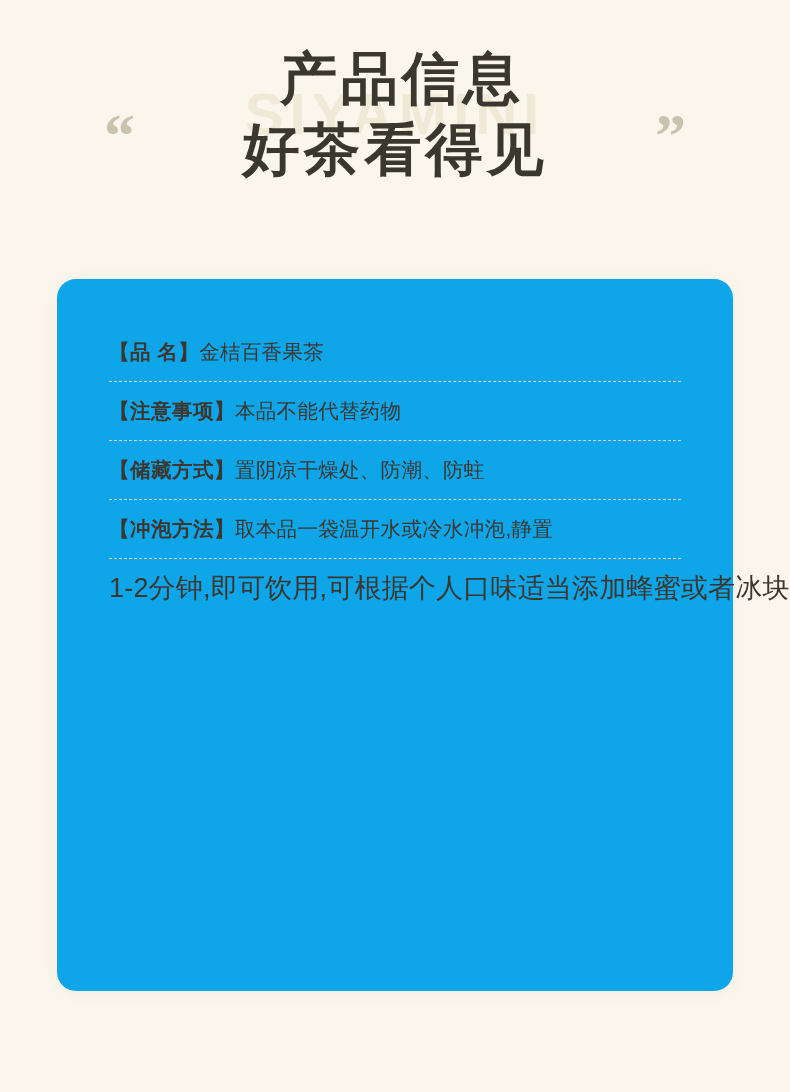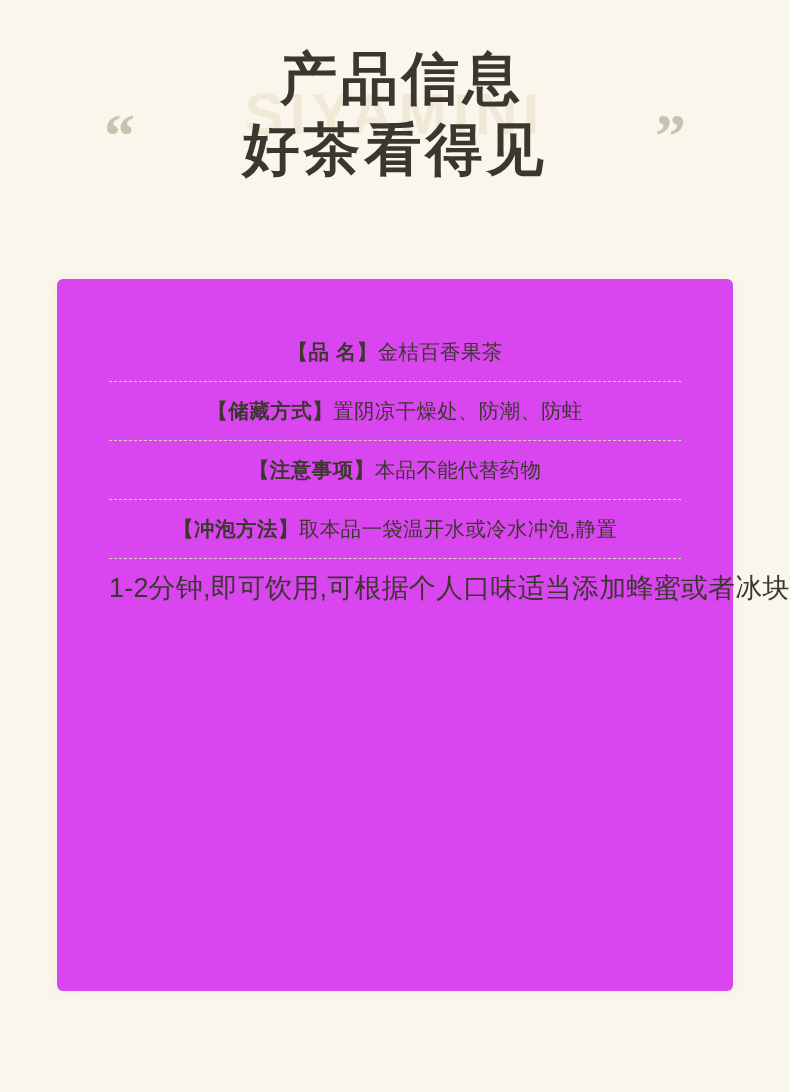--- a/index.html
+++ b/index.html
@@ -91,26 +91,25 @@
   .quote-left { left: 104px; }
   .quote-right { right: 104px; }
 
   
   .card {
     position: absolute;
     top: 279px;
     left: 57px;
     width: 676px;
     height: 712px;
-    background: #d946ef;
-    border-radius: 6px;
+    background: #0ea5e9;
+    border-radius: 19px;
     box-sizing: border-box;
     padding: 44px 52px 30px 52px;
     box-shadow: 0 2px 14px rgba(180, 170, 140, 0.10);
-    text-align: center;
   }
 
   .row {
     padding: 14px 0 14px 0;
     font-size: 20.5px;
     line-height: 30px;
     color: #3b372f;
     white-space: nowrap;
     letter-spacing: 0.3px;
     display: block;
@@ -162,25 +161,25 @@
   <div class="card">
 
     <div class="row">
       <span class="lbl">【品  名】</span><span class="val">金桔百香果茶</span>
     </div>
 
 
 
 
     <div class="row">
-      <span class="lbl">【储藏方式】</span><span class="val">置阴凉干燥处、防潮、防蛀</span>
+      <span class="lbl">【注意事项】</span><span class="val">本品不能代替药物</span>
     </div>
 
     <div class="row">
-      <span class="lbl">【注意事项】</span><span class="val">本品不能代替药物</span>
+      <span class="lbl">【储藏方式】</span><span class="val">置阴凉干燥处、防潮、防蛀</span>
     </div>
 
     <div class="row">
       <span class="lbl">【冲泡方法】</span><span class="val">取本品一袋温开水或冷水冲泡,静置</span>
     </div>
 
     <div class="row tight row-cont">
       <span class="val">1-2分钟,即可饮用,可根据个人口味适当添加蜂蜜或者冰块</span>
     </div>
 

